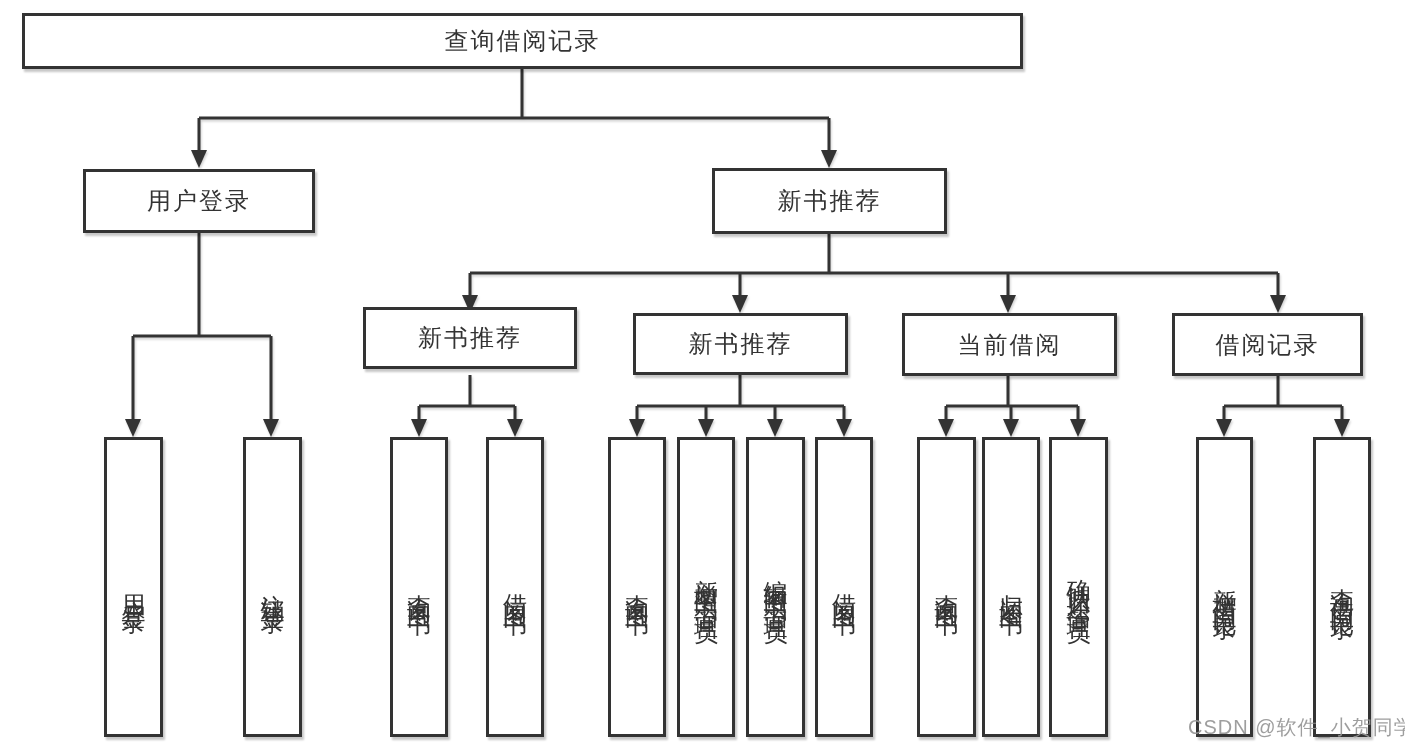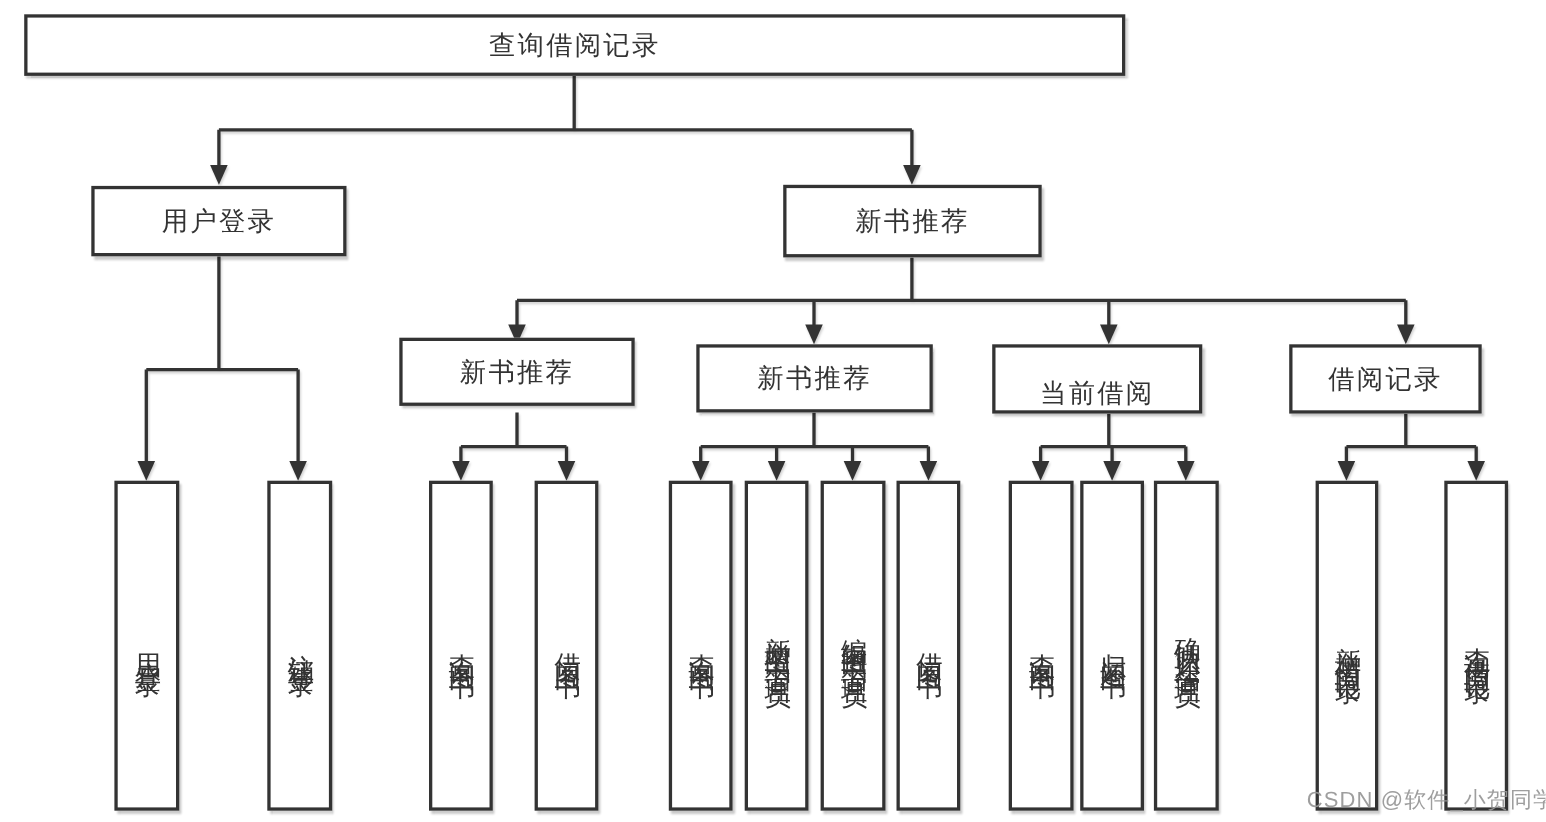--- a/index.html
+++ b/index.html
@@ -78,24 +78,24 @@
 <div class="node" style="left:712px;top:168px;width:235px;height:66px;">
   <span class="hlabel">新书推荐</span>
 </div>
 
 <div class="node" style="left:363px;top:307px;width:214px;height:62px;">
   <span class="hlabel">新书推荐</span>
 </div>
 <div class="node" style="left:633px;top:313px;width:215px;height:62px;">
   <span class="hlabel">新书推荐</span>
 </div>
-<div class="node" style="left:902px;top:313px;width:191px;height:63px;align-items:flex-end;">
+<div class="node" style="left:902px;top:313px;width:215px;height:63px;">
   <span class="hlabel">当前借阅</span>
 </div>
-<div class="node" style="left:1172px;top:313px;width:175px;height:63px;">
+<div class="node" style="left:1172px;top:313px;width:191px;height:63px;">
   <span class="hlabel">借阅记录</span>
 </div>
 
 <div class="node vbox" style="left:104px;top:437px;width:59px;height:300px;">
   <span class="vlabel">用户登录</span>
 </div>
 <div class="node vbox" style="left:243px;top:437px;width:59px;height:300px;">
   <span class="vlabel">注销登录</span>
 </div>
 

